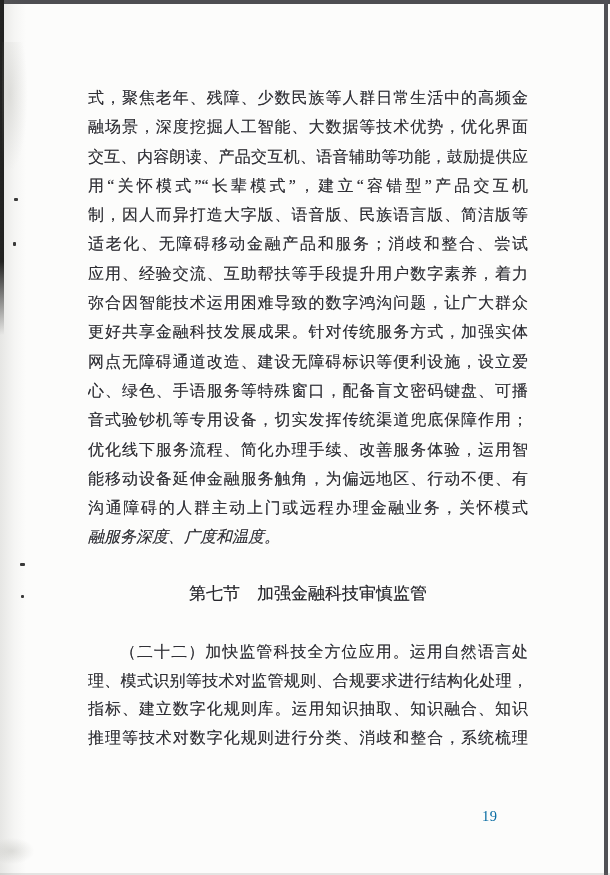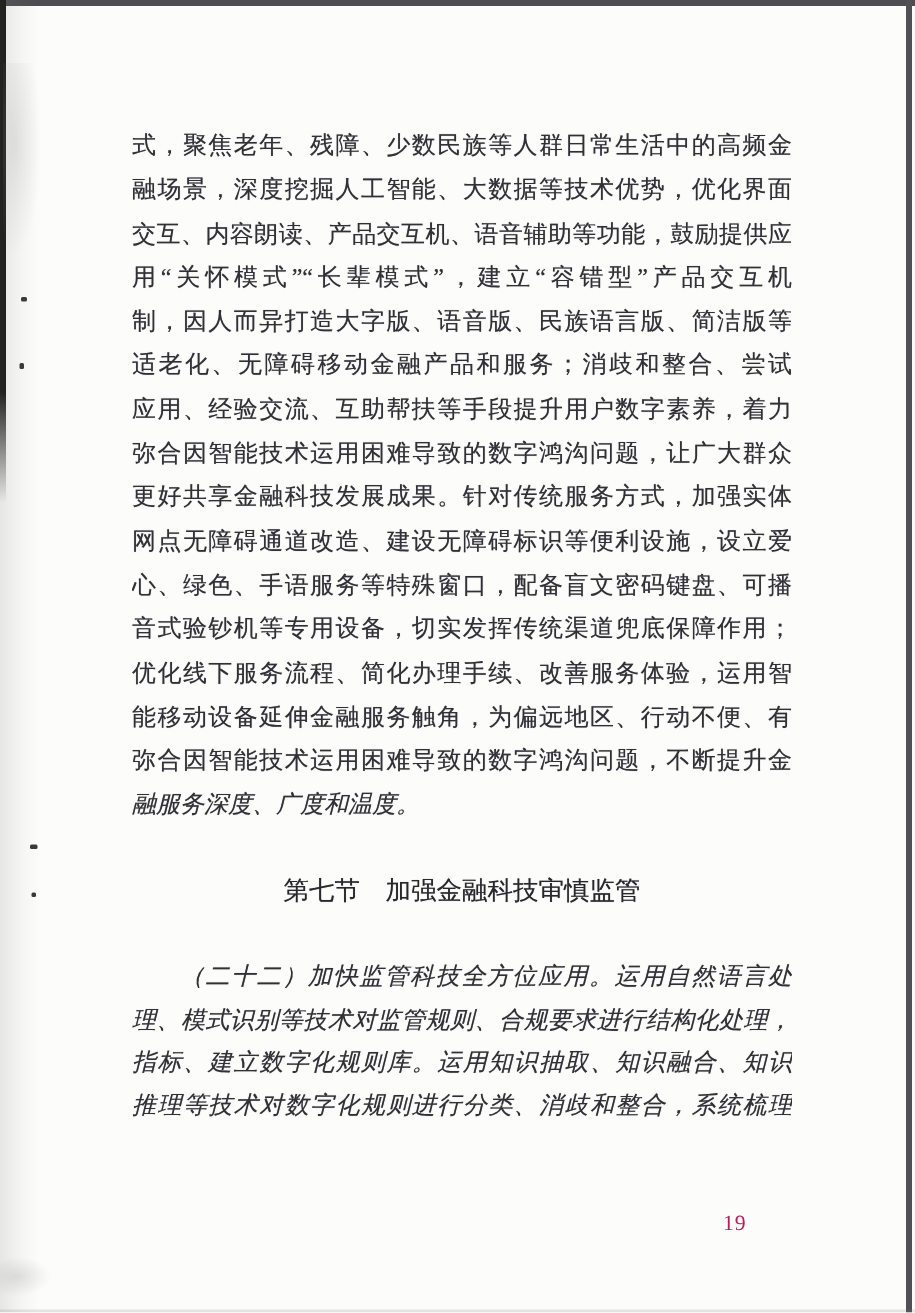--- a/index.html
+++ b/index.html
@@ -73,21 +73,21 @@
     height: 29.3px;
     line-height: 29.3px;
     font-size: 16px;
     text-align: justify;
     text-align-last: justify;
     text-justify: inter-character;
     white-space: normal;
     overflow: hidden;
     text-shadow: 0 0 0.5px rgba(48,48,54,0.55);
   }
-  .para-2 .line { height: 28.5px; line-height: 28.5px; font-style: italic; }
+  .para-2 .line { height: 28.5px; line-height: 28.5px; }
   .para-1 .line:last-child { text-align-last: left; font-style: italic; }
   .para-2 .line:first-child { text-indent: 2em; }
   .section-heading {
     position: absolute;
     left: 0; top: 579px;
     width: 440px;
     margin: 0;
     height: 29px;
     line-height: 29px;
     font-size: 17px;
@@ -96,21 +96,21 @@
     color: #27272c;
     text-shadow: 0 0 0.5px rgba(39,39,44,0.55);
   }
   .page-number {
     position: absolute;
     left: 482px;
     top: 808px;
     width: 30px;
     font-size: 14.5px;
     letter-spacing: 0.5px;
-    color: #be185d;
+    color: #0369a1;
     text-align: left;
   }
 </style>
 </head>
 <body>
 
 <div class="page">
 
   <div class="edge-top"></div>
   <div class="edge-right"></div>
@@ -134,21 +134,21 @@
         <div class="line">制，因人而异打造大字版、语音版、民族语言版、简洁版等</div>
         <div class="line">适老化、无障碍移动金融产品和服务；消歧和整合、尝试</div>
         <div class="line">应用、经验交流、互助帮扶等手段提升用户数字素养，着力</div>
         <div class="line">弥合因智能技术运用困难导致的数字鸿沟问题，让广大群众</div>
         <div class="line">更好共享金融科技发展成果。针对传统服务方式，加强实体</div>
         <div class="line">网点无障碍通道改造、建设无障碍标识等便利设施，设立爱</div>
         <div class="line">心、绿色、手语服务等特殊窗口，配备盲文密码键盘、可播</div>
         <div class="line">音式验钞机等专用设备，切实发挥传统渠道兜底保障作用；</div>
         <div class="line">优化线下服务流程、简化办理手续、改善服务体验，运用智</div>
         <div class="line">能移动设备延伸金融服务触角，为偏远地区、行动不便、有</div>
-        <div class="line">弥合因智能技术运用困难导致的数字鸿沟问题，不断提升金</div>
+        <div class="line">沟通障碍的人群主动上门或远程办理金融业务，关怀模式</div>
         <div class="line">融服务深度、广度和温度。</div>
       </div>
 
     <h2 class="section-heading">第七节　加强金融科技审慎监管</h2>
 
     <div class="para para-2">
         <div class="line">（二十二）加快监管科技全方位应用。运用自然语言处</div>
         <div class="line">理、模式识别等技术对监管规则、合规要求进行结构化处理，</div>
         <div class="line">指标、建立数字化规则库。运用知识抽取、知识融合、知识</div>
         <div class="line">推理等技术对数字化规则进行分类、消歧和整合，系统梳理</div>

